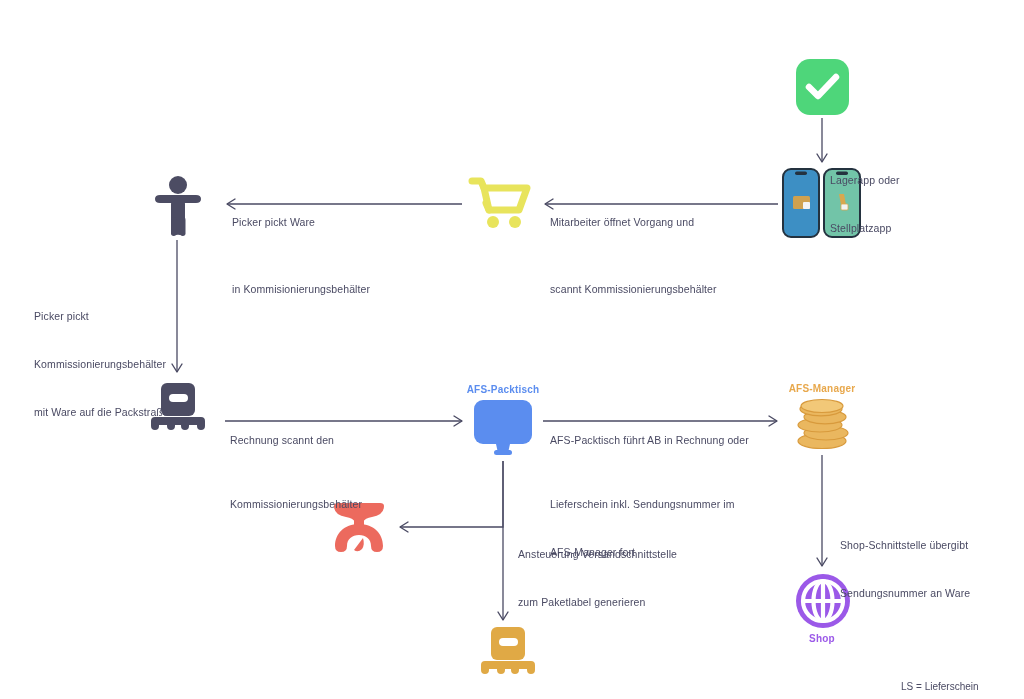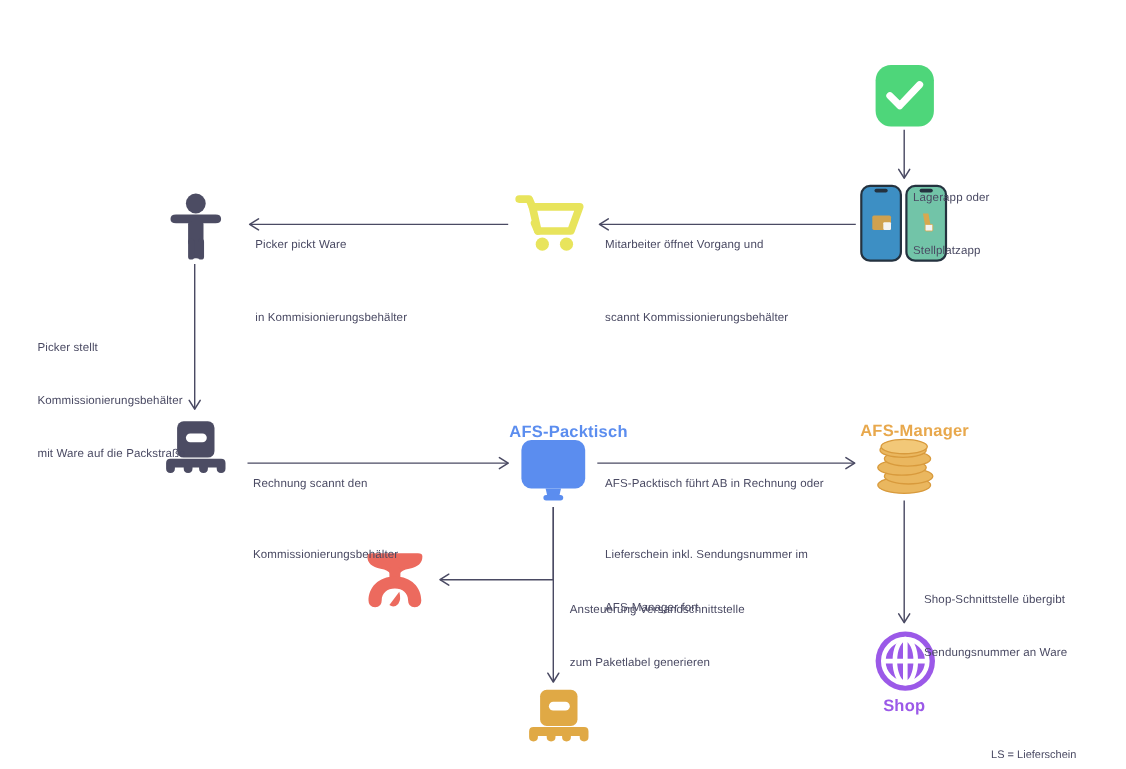--- a/index.html
+++ b/index.html
@@ -24,21 +24,21 @@
     color: #4a4a63;
     font-size: 10.5px;
     line-height: 16px;
     letter-spacing: 0.1px;
     white-space: pre;
   }
   .lbl.center { text-align: left; }
   .lbl.left { text-align: left; }
   .node-title {
     position: absolute;
-    font-size: 15px;
+    font-size: 10px;
     font-weight: 700;
     letter-spacing: 0.2px;
     white-space: nowrap;
     text-align: center;
   }
   .legend {
     position: absolute;
     color: #4a4a63;
     font-size: 10px;
     line-height: 19px;
@@ -243,21 +243,21 @@
     <div>Mitarbeiter öffnet Vorgang und</div>
     <div style="margin-top:19px;">scannt Kommissionierungsbehälter</div>
   </div>
 
   <div class="lbl center" style="left:232px; top:182px; width:222px;">
     <div>Picker pickt Ware</div>
     <div style="margin-top:19px;">in Kommisionierungsbehälter</div>
   </div>
 
   <div class="lbl left" style="left:34px; top:276px; width:150px;">
-    <div>Picker stellt</div>
+    <div>Picker pickt</div>
     <div>Kommissionierungsbehälter</div>
     <div>mit Ware auf die Packstraße</div>
   </div>
 
   <div class="lbl center" style="left:230px; top:400px; width:228px;">
     <div>Rechnung scannt den</div>
     <div style="margin-top:16px;">Kommissionierungsbehälter</div>
   </div>
 
   <div class="lbl center" style="left:550px; top:400px; width:224px;">

